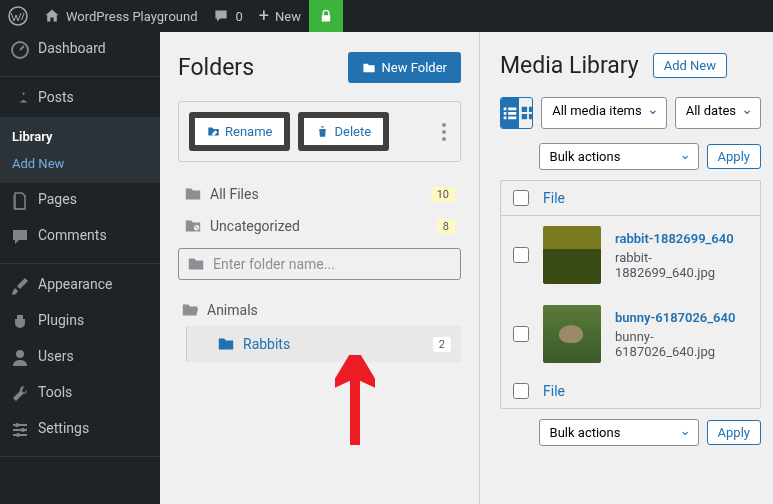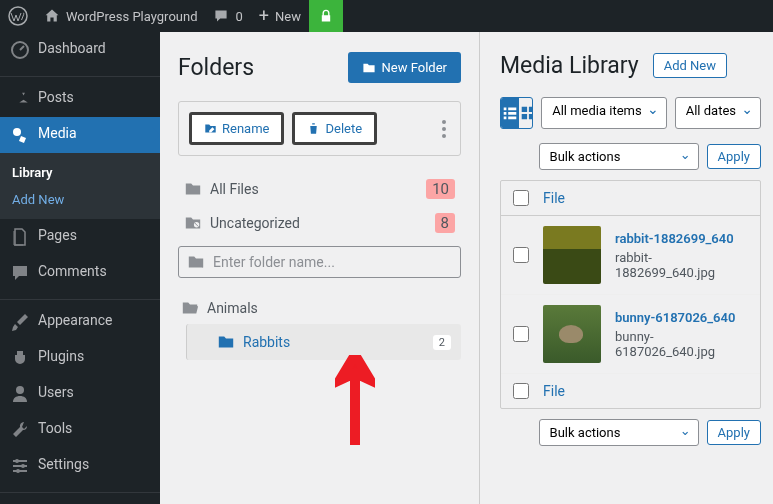--- a/index.html
+++ b/index.html
@@ -26,27 +26,27 @@
 .collapse-item { display:flex; align-items:center; gap:8px; padding:8px 10px; font-size:13px; color:#a7aaad; cursor:pointer; }
 
 
 .content { position:absolute; left:160px; top:32px; right:0; bottom:0; display:flex; }
 
 
 .folders-panel { width:320px; border-right:1px solid #ccc; padding:20px 18px; }
 .panel-header { display:flex; justify-content:space-between; align-items:center; margin-bottom:18px; }
 .panel-title { font-size:23px; font-weight:400; color:#1d2327; }
 .btn-primary { background:#2271b1; color:#fff; border:none; padding:8px 14px; border-radius:3px; font-size:13px; display:flex; align-items:center; gap:6px; cursor:pointer; }
-.btn-secondary { background:#fff; border:3px solid #404040; color:#2271b1; padding:6px 12px; border-radius:3px; font-size:13px; display:flex; align-items:center; gap:5px; cursor:pointer; }
+.btn-secondary { background:#fff; border:6px solid #404040; color:#2271b1; padding:6px 12px; border-radius:3px; font-size:13px; display:flex; align-items:center; gap:5px; cursor:pointer; }
 .action-row { display:flex; align-items:center; justify-content:space-between; border:1px solid #ccc; padding:10px; border-radius:3px; margin-bottom:16px; }
 .action-btns { display:flex; gap:8px; }
 .kebab { display:flex; flex-direction:column; gap:3px; padding:4px; cursor:pointer; }
 .kebab span { width:4px; height:4px; border-radius:50%; background:#8c8f94; }
 .folder-row { display:flex; align-items:center; gap:8px; padding:7px 6px; font-size:14px; color:#50575e; cursor:pointer; }
-.folder-row .count { margin-left:auto; background:#fca5a5; padding:1px 6px; border-radius:3px; font-size:15px; color:#50575e; }
+.folder-row .count { margin-left:auto; background:#fef9c3; padding:1px 6px; border-radius:3px; font-size:11px; color:#50575e; }
 .folder-icon { width:18px; height:18px; fill:#8c8f94; }
 .search-row { border:1px solid #8c8f94; border-radius:3px; padding:6px 8px; display:flex; align-items:center; gap:8px; font-size:14px; color:#8c8f94; margin:6px 0 14px; }
 .tree-parent { display:flex; align-items:center; gap:8px; padding:7px 3px; font-size:14px; color:#50575e; }
 .tree-child { display:flex; align-items:center; gap:8px; padding:9px 10px 9px 30px; background:#e8e8e8; border-radius:3px; font-size:14px; color:#2271b1; cursor:pointer; margin-left:8px; border-left:1px solid #ccc; }
 .tree-child .folder-icon { fill:#2271b1; }
 .tree-child .count { margin-left:auto; background:#fff; padding:1px 6px; border-radius:3px; font-size:11px; color:#50575e; }
 
 
 .media-panel { flex:1; padding:20px 12px 20px 20px; overflow:hidden; }
 .ml-header { display:flex; align-items:center; gap:14px; margin-bottom:18px; }
@@ -122,27 +122,20 @@
         <path d="M10 10l4-4" stroke="currentColor" stroke-width="2"></path>
       </svg>
     <span>Dashboard</span>
   </div>
   <div class="sep"></div>
   <div class="menu-item">
     <svg class="menu-icon" viewBox="0 0 20 20">
         <path d="M11 2l7 7-3 1-3 3 1 5-3-3-6 6 6-6-3-3 5 1 3-3 1-3z" transform="rotate(-45 10 10)"></path>
       </svg>
     <span>Posts</span>
-  </div>
-  <div class="menu-item current">
-    <svg class="menu-icon" viewBox="0 0 20 20">
-        <circle cx="7" cy="7" r="4"></circle>
-        <path d="M11 11l5 2-2 5-5-2z"></path>
-      </svg>
-    <span>Media</span>
   </div>
   <div class="submenu">
     <div class="submenu-item current">Library</div>
     <div class="submenu-item link">Add New</div>
   </div>
   <div class="menu-item">
     <svg class="menu-icon" viewBox="0 0 20 20">
         <path d="M5 2h7l3 3v13H5z" fill="none" stroke="currentColor" stroke-width="1.5"></path>
         <path d="M4 4v14h9" fill="none" stroke="currentColor"></path>
       </svg>

